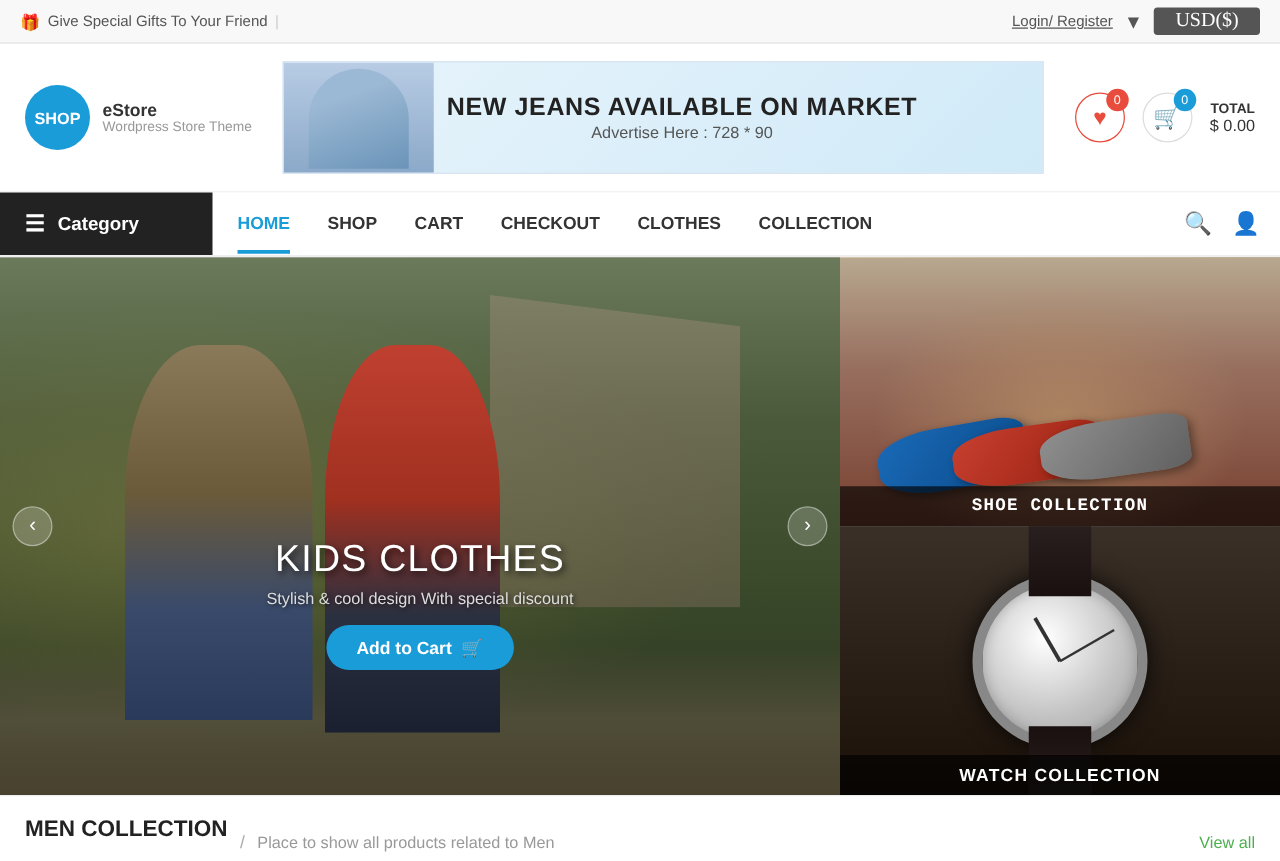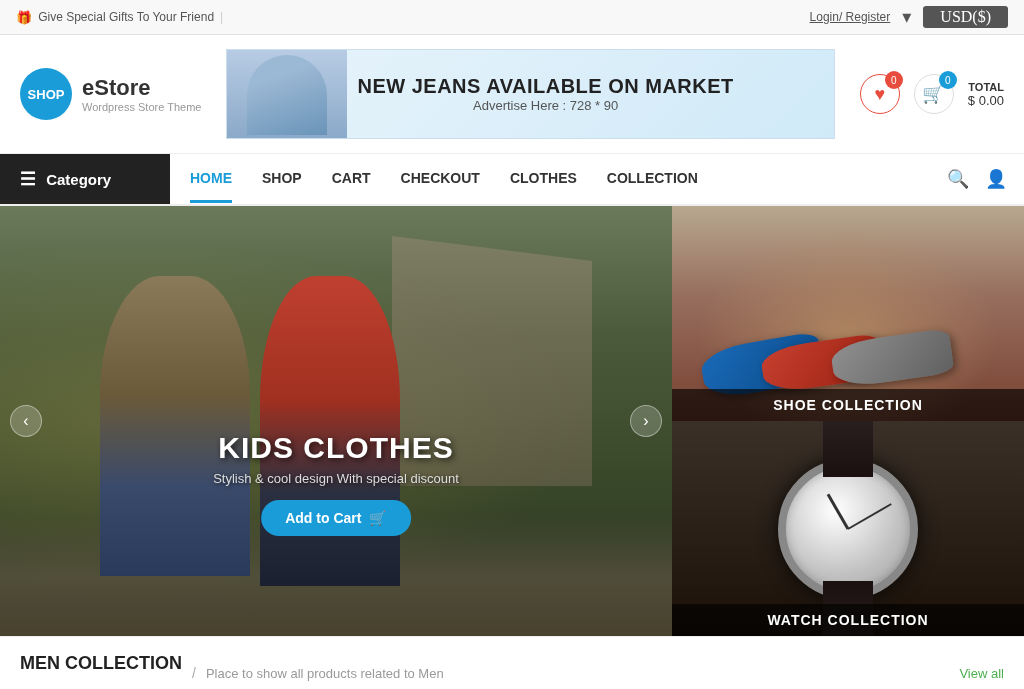--- a/index.html
+++ b/index.html
@@ -31,21 +31,21 @@
       align-items: center;
       justify-content: space-between;
       border-bottom: 1px solid #eee;
     }
     .logo-area { display: flex; align-items: center; gap: 10px; }
     .logo-circle {
       width: 52px; height: 52px; border-radius: 50%;
       background: #1a9cd8; display: flex; align-items: center;
       justify-content: center; color: #fff; font-size: 13px; font-weight: bold;
     }
-    .logo-text h1 { font-size: 22px; color: #333; font-weight: bold; }
+    .logo-text h1 { font-size: 14px; color: #333; font-weight: bold; }
     .logo-text p { font-size: 11px; color: #999; }
 
     
     .banner {
       flex: 1; margin: 0 25px;
       background: linear-gradient(135deg, #e8f4fb 0%, #d0eaf8 100%);
       border: 1px solid #cde;
       height: 90px; display: flex; align-items: center;
       justify-content: center; position: relative; overflow: hidden;
     }
@@ -158,21 +158,21 @@
     }
     .person2-body {
       width: 100%; height: 100%;
       background: linear-gradient(180deg, #c04030 0%, #a03020 40%, #2a3040 70%, #1a2030 100%);
       border-radius: 40% 40% 0 0;
     }
     .slider-content {
       position: absolute; bottom: 100px; left: 50%; transform: translateX(-50%);
       text-align: center; color: #fff;
     }
-    .slider-title { font-size: 30px; font-weight: 700; text-shadow: 2px 2px 6px rgba(0,0,0,0.7); letter-spacing: 1px; }
+    .slider-title { font-size: 30px; font-weight: 400; text-shadow: 2px 2px 6px rgba(0,0,0,0.7); letter-spacing: 1px; }
     .slider-subtitle { font-size: 13px; color: #ddd; margin: 6px 0 14px; text-shadow: 1px 1px 4px rgba(0,0,0,0.7); text-align: center; }
     .add-to-cart-btn {
       background: #1a9cd8; color: #fff; border: none;
       padding: 10px 24px; border-radius: 25px; font-size: 14px; font-weight: 600;
       cursor: pointer; display: inline-flex; align-items: center; gap: 8px;
     }
     .slider-prev, .slider-next {
       position: absolute; top: 50%; transform: translateY(-50%);
       background: rgba(255,255,255,0.2); color: #fff;
       width: 32px; height: 32px; border-radius: 50%;
@@ -184,20 +184,21 @@
 
     
     .side-panels {
       flex: 1; display: flex; flex-direction: column;
     }
     .side-panel {
       flex: 1; position: relative; overflow: hidden; cursor: pointer;
     }
     .side-panel-top {
       background: linear-gradient(135deg, #c8a878 0%, #a07848 40%, #604820 100%);
+      font-family: Liberation Mono, monospace;
     }
     .side-panel-bottom {
       background: linear-gradient(135deg, #2a2a2a 0%, #1a1a1a 100%);
     }
     
     .shoe-img {
       width: 100%; height: 100%;
       background:
         radial-gradient(ellipse at 50% 60%, rgba(180,140,100,0.8) 0%, transparent 60%),
         linear-gradient(180deg, #b8a890 0%, #987060 40%, #784030 100%);

